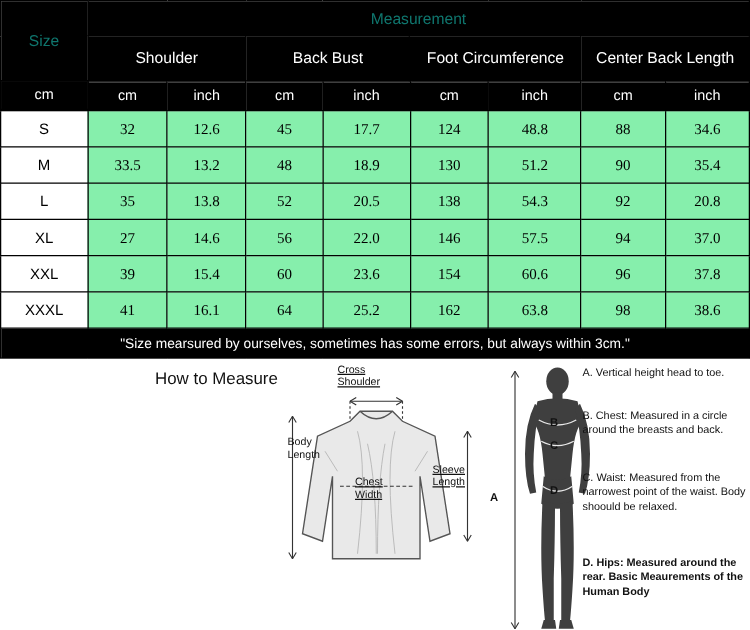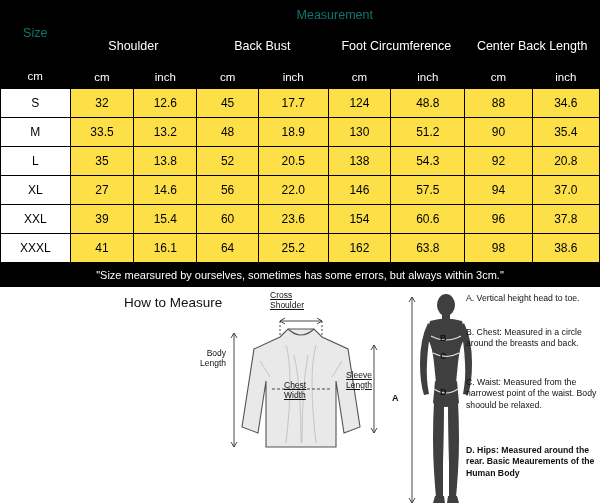--- a/index.html
+++ b/index.html
@@ -51,23 +51,24 @@
     font-weight: bold;
     font-size: 11.5px;
     height: 23px;
   }
   .cell-size {
     background: #fff; color: #000;
     font-size: 12px;
     height: 29px;
   }
   .cell-val {
-    background: #fde047; color: #000;
+    background: #86efac; color: #000;
     font-size: 12px;
     height: 29px;
+    font-family: Liberation Serif, serif;
   }
   .note-row td {
     background: #000; color: #fff;
     font-size: 11px;
     height: 24px;
     font-style: normal;
   }
 
   
   .lower {
@@ -96,21 +97,22 @@
     color: #111;
     line-height: 1.15;
     text-align: left;
     text-decoration: underline;
   }
   .lbl-vert {
     position: absolute;
     font-size: 8.5px;
     color: #111;
     line-height: 1.15;
-    text-align: right;
+    text-align: left;
+    margin-left: 44px;
   }
 
   
   .desc {
     position: absolute;
     left: 466px;
     width: 132px;
     font-size: 8.7px;
     line-height: 1.32;
     color: #111;

